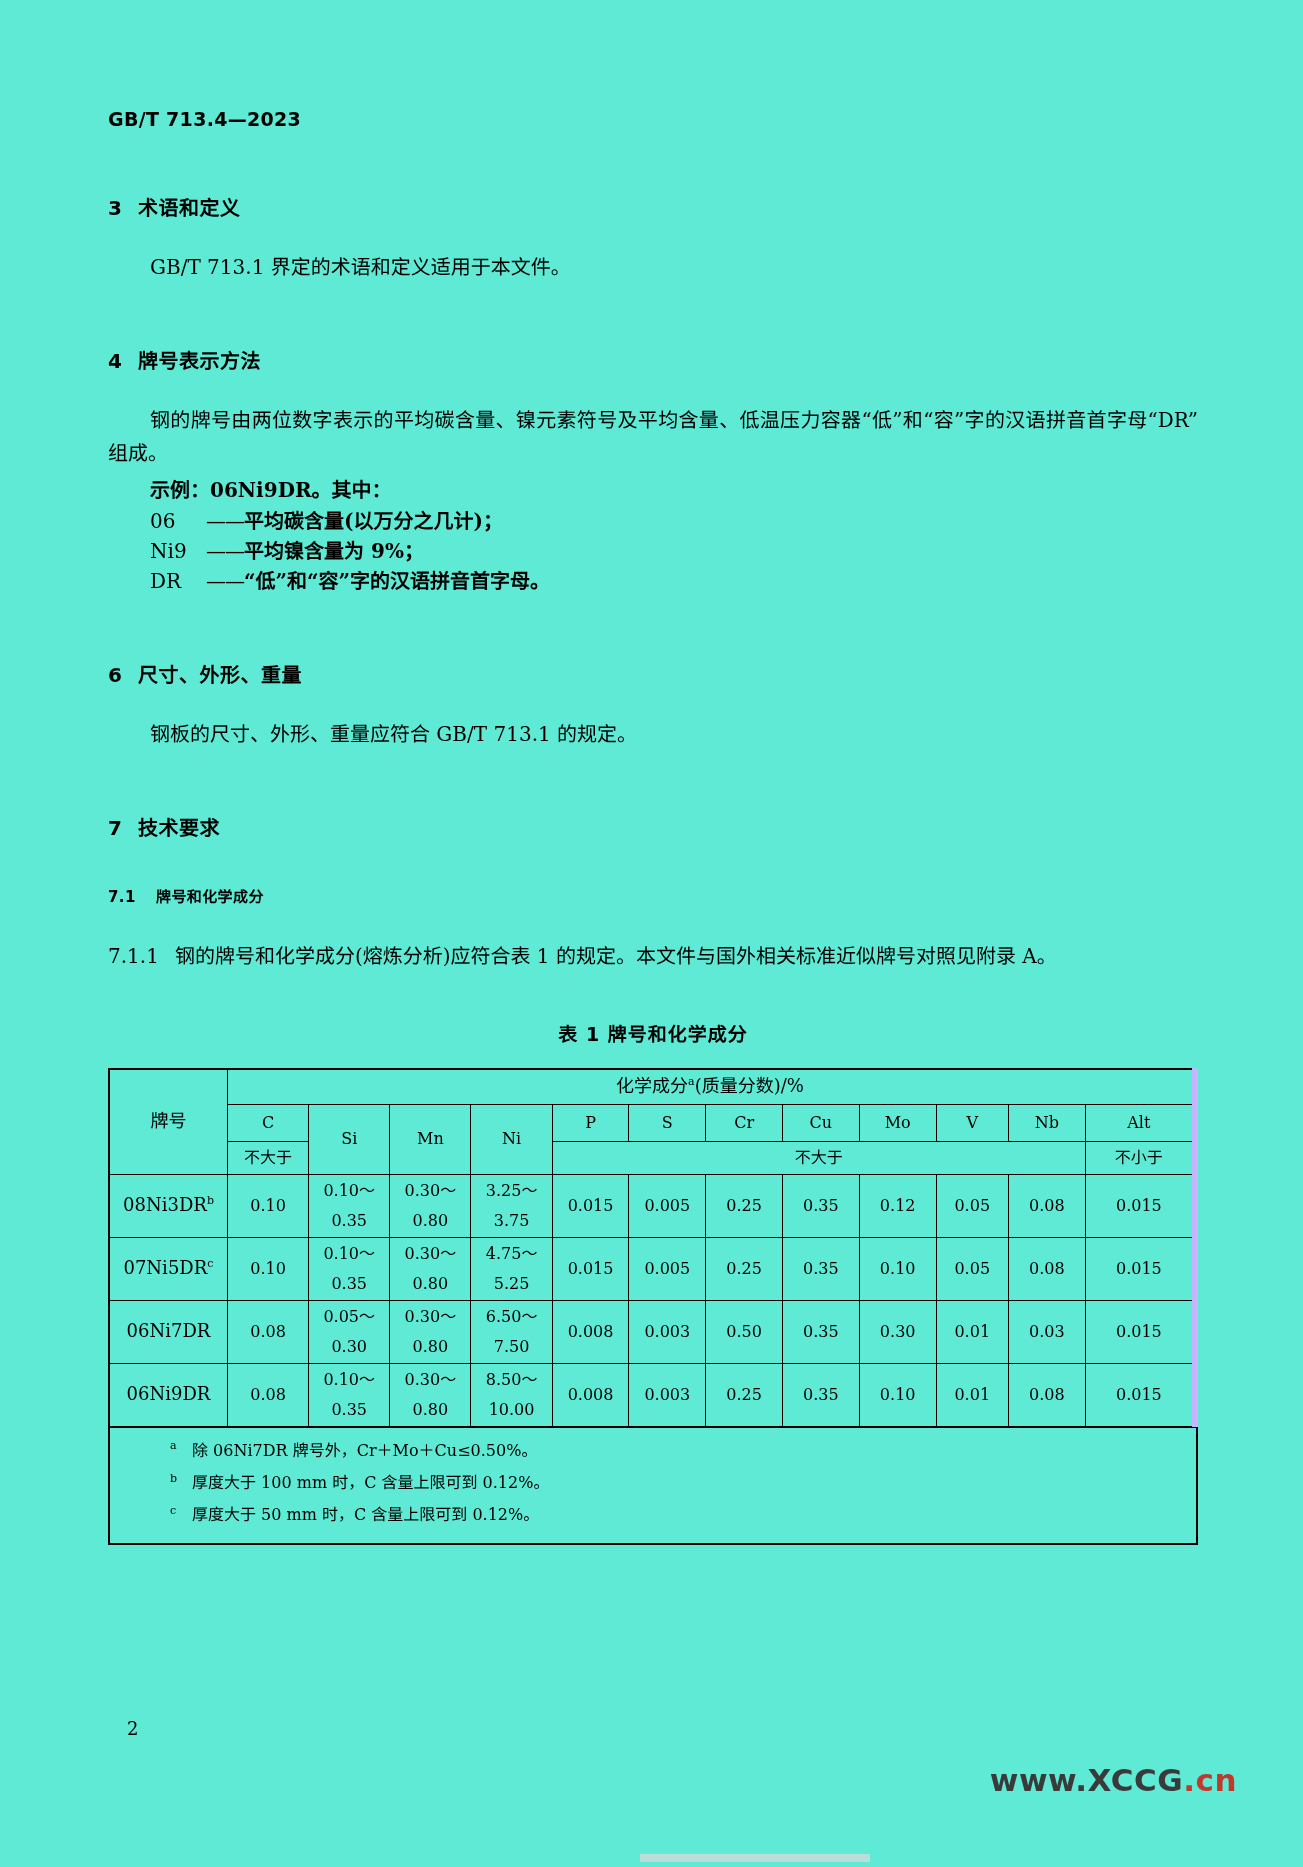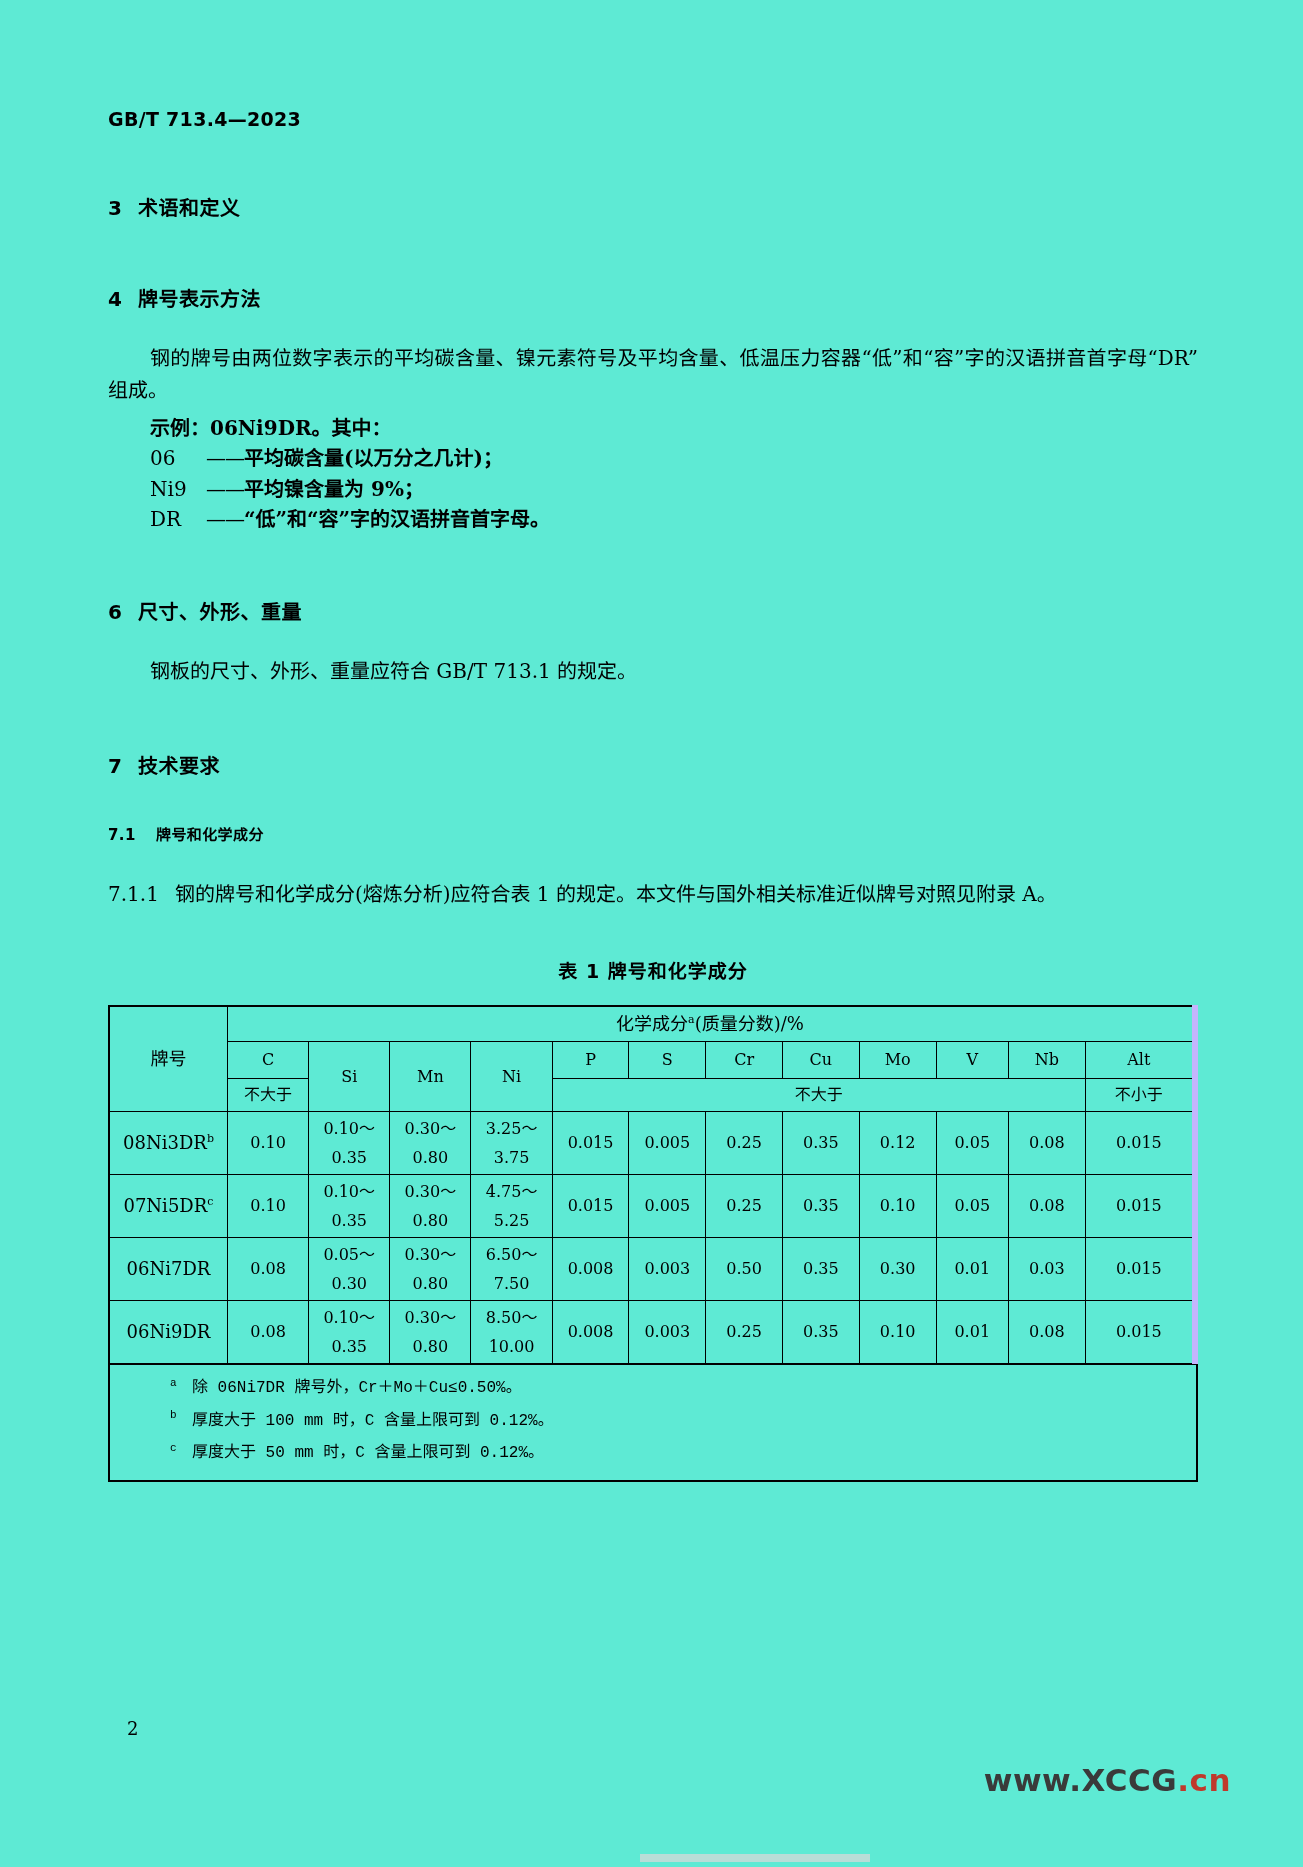--- a/index.html
+++ b/index.html
@@ -152,21 +152,20 @@
     line-height: 0;
   }
 
   .notes {
     border-left: 2px solid #000;
     border-right: 2px solid #000;
     border-bottom: 2px solid #000;
     border-top: 1px solid #000;
     padding: 12px 16px 16px 0;
     font-size: 16px;
-    font-family: Liberation Mono, monospace;
   }
   .note-line {
     margin: 0 0 10px 60px;
     line-height: 1.4;
   }
   .note-line:last-child { margin-bottom: 0; }
   .note-line .mark {
     display: inline-block;
     width: 22px;
     font-size: 11px;
@@ -176,21 +175,21 @@
 
   
   .page-number {
     position: absolute;
     left: 127px;
     top: 1718px;
     font-size: 18px;
   }
   .watermark {
     position: absolute;
-    right: 72px;
+    right: 66px;
     top: 1762px;
     font-family: "DejaVu Sans", "Liberation Sans", sans-serif;
     font-size: 31px;
     font-weight: bold;
     color: #3a3a3a;
     letter-spacing: 0.5px;
   }
   .watermark .dotcn { color: #c0392b; }
   .bottom-smudge {
     position: absolute;
@@ -206,20 +205,21 @@
 <body>
 
 <div class="page">
   <div class="content">
 
     <div class="running-head">GB/T 713.4—2023</div>
 
     <div class="clause-h1">
       <span class="num">3</span><span>术语和定义</span>
     </div>
+    <p class="body">GB/T 713.1 界定的术语和定义适用于本文件。</p>
 
     <div class="clause-h1">
       <span class="num">4</span><span>牌号表示方法</span>
     </div>
     <p class="body">钢的牌号由两位数字表示的平均碳含量、镍元素符号及平均含量、低温压力容器“低”和“容”字的汉语拼音首字母“DR”组成。</p>
 
     <div class="example">
       <div class="ex-lead">示例：06Ni9DR。其中：</div>
 
       <div class="ex-row"><span class="term">06</span><span class="dash">——</span><span class="def">平均碳含量(以万分之几计)；</span></div>

